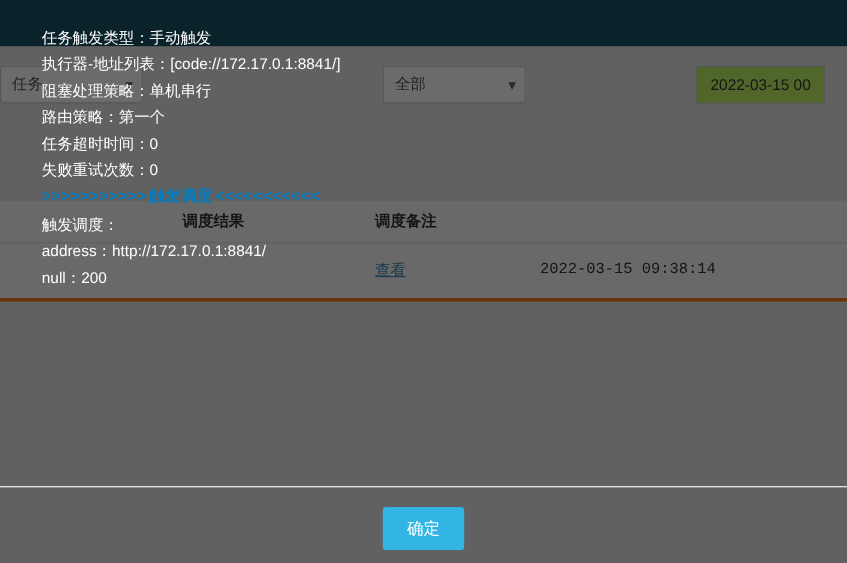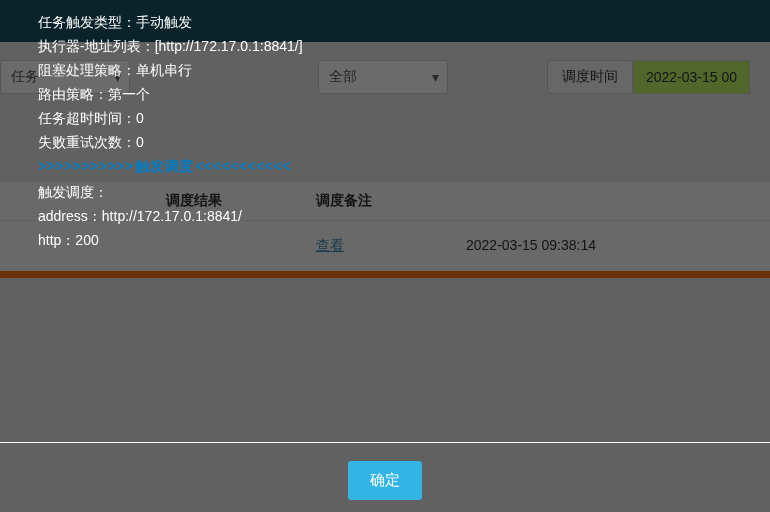--- a/index.html
+++ b/index.html
@@ -14,20 +14,21 @@
       color: #333;
     }
     .top-bar {
       height: 42px;
       background: #1a5568;
       width: 100%;
     }
     .filter-bar {
       padding: 18px 20px;
       display: flex;
+      gap: 10px;
       align-items: flex-end;
       flex-wrap: wrap;
       position: relative;
     }
     .dropdown, .select-box {
       height: 34px;
       border: 1px solid #ccc;
       background: #fff;
       padding: 0 30px 0 10px;
       display: inline-flex;
@@ -78,40 +79,41 @@
     .table-header-row {
       display: flex;
       padding: 10px 0;
       border-bottom: 1px solid #e5e5e5;
       background: #f9f9f9;
       font-weight: 700;
     }
     .table-data-row {
       display: flex;
       padding: 16px 0;
-      border-bottom: 7px solid #f97316;
+      border-bottom: 3px solid #f97316;
       background: #f9f9f9;
+      font-family: Liberation Mono, monospace;
     }
     .col { padding: 0 6px; }
     .col1 { width: 160px; padding-left: 2px;}
     .col2 { width: 150px; }
-    .col3 { width: 150px; }
+    .col3 { width: 150px; margin-left: 25px; }
     .col4 { width: 160px; }
     .col-rest { flex: 1; }
     .link { color: #3c8dbc; text-decoration: underline; }
     .overlay {
       position: absolute;
       inset: 0;
       background: rgba(0,0,0,0.58);
       z-index: 10;
     }
     .modal {
       position: absolute;
       left: 0;
-      top: 0;
+      top: 12px;
       width: 658px;
       z-index: 20;
       padding: 10px 20px 0 38px;
       color: #fff;
       line-height: 24px;
       font-size: 14px;
     }
     .info-line { color: #fff; }
     .separator {
       color: #007cc3;
@@ -155,23 +157,20 @@
     <span>任务</span>
     <span class="caret">▾</span>
   </div>
   <div style="width:140px;"></div>
   <span class="label-txt" style="visibility:hidden">状态</span>
   <div class="select-box">
     <span>全部</span>
     <span class="caret">▾</span>
   </div>
   <div class="spacer"></div>
-  <div class="btn-gray">
-    <span>调度时间</span>
-  </div>
   <div class="date-box">
     <span>2022-03-15 00</span>
   </div>
 </div>
 
 <div class="table-area">
   <div class="table-header-row">
     <div class="col col1"></div>
     <div class="col col2">调度结果</div>
     <div class="col col3">调度备注</div>
@@ -183,29 +182,29 @@
     <div class="col col3"><span class="link">查看</span></div>
     <div class="col col4" style="white-space:nowrap;">2022-03-15 09:38:14</div>
     <div class="col col-rest"></div>
   </div>
 </div>
 
 <div class="overlay"></div>
 
 <div class="modal">
   <div class="info-line"><span>任务触发类型：</span><span>手动触发</span></div>
-  <div class="info-line"><span>执行器-地址列表：</span><span>[http://172.17.0.1:8841/]</span></div>
+  <div class="info-line"><span>执行器-地址列表：</span><span>[code://172.17.0.1:8841/]</span></div>
   <div class="info-line"><span>阻塞处理策略：</span><span>单机串行</span></div>
   <div class="info-line"><span>路由策略：</span><span>第一个</span></div>
   <div class="info-line"><span>任务超时时间：</span><span>0</span></div>
   <div class="info-line"><span>失败重试次数：</span><span>0</span></div>
   <div class="separator">
     <span>&gt;&gt;&gt;&gt;&gt;&gt;&gt;&gt;&gt;&gt;&gt;</span><span class="txt">触发调度</span><span>&lt;&lt;&lt;&lt;&lt;&lt;&lt;&lt;&lt;&lt;&lt;</span>
   </div>
   <div class="info-line"><span>触发调度：</span></div>
   <div class="info-line"><span>address：</span><span>http://172.17.0.1:8841/</span></div>
-  <div class="info-line"><span>http：</span><span>200</span></div>
+  <div class="info-line"><span>null：</span><span>200</span></div>
 </div>
 
 <div class="modal-footer">
   <div class="hr"></div>
   <button class="btn-primary">确定</button>
 </div>
 
 </body></html>

